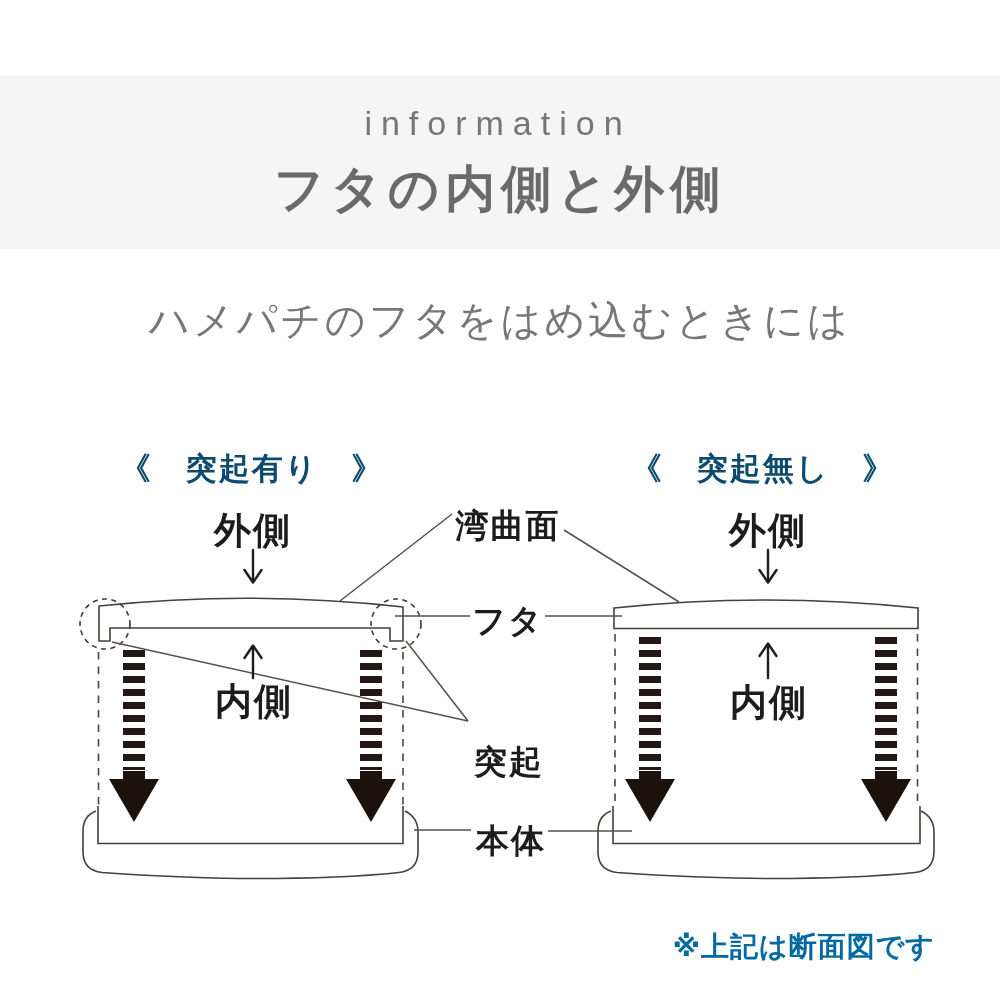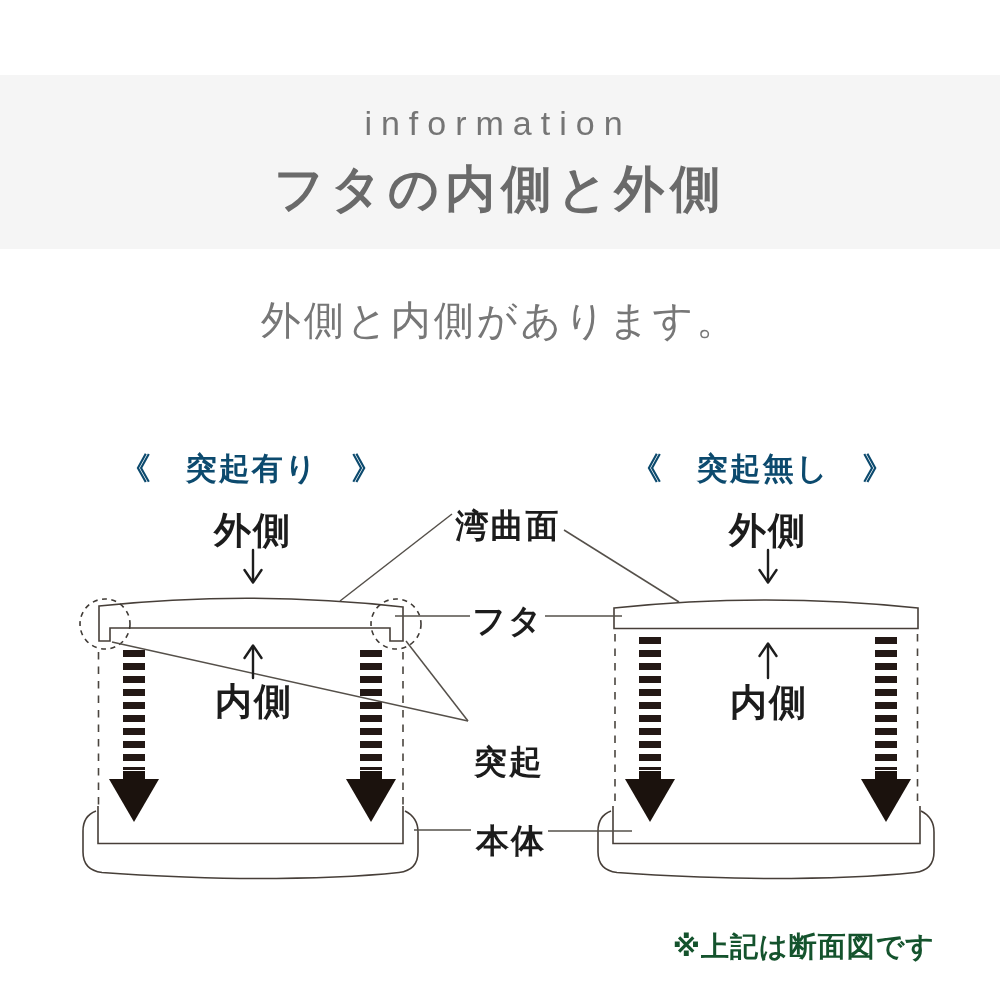--- a/index.html
+++ b/index.html
@@ -29,32 +29,32 @@
   .mid{font-size:33px;letter-spacing:2px;}
   .outside-left{left:143px;top:506px;}
   .inside-left{left:144px;top:677px;}
   .outside-right{left:658px;top:506px;}
   .inside-right{left:659px;top:678px;}
   .curved-surface{left:398px;top:504px;}
   .lid-label{left:398px;top:599px;}
   .protrusion-label{left:399px;top:704px;margin-top:36px;}
   .body-label{left:401px;top:819px;}
   .footnote{left:535px;top:928px;width:400px;text-align:right;font-size:28px;
-    font-weight:600;color:#14532d;letter-spacing:1px;}
+    font-weight:600;color:#0369a1;letter-spacing:1px;}
   svg.diagram{left:0;top:0;}
 </style>
 </head>
 <body>
 
 <div class="abs band"></div>
 <div class="abs ctr eyebrow">information</div>
 <div class="abs ctr page-title">フタの内側と外側</div>
 
 <div class="abs ctr intro">
-  <div>外側と内側があります。</div>
+  <div>ハメパチのフタをはめ込むときには</div>
 </div>
 
 <div class="abs ctr caption left">《　突起有り　》</div>
 <div class="abs ctr caption right">《　突起無し　》</div>
 
 <svg class="abs diagram" width="1000" height="1000" viewBox="0 0 1000 1000">
   <defs>
     <pattern id="hatch" patternUnits="userSpaceOnUse" x="0" y="0" width="22" height="13">
       <rect x="0" y="0" width="22" height="7" fill="#231815"></rect>
     </pattern>

